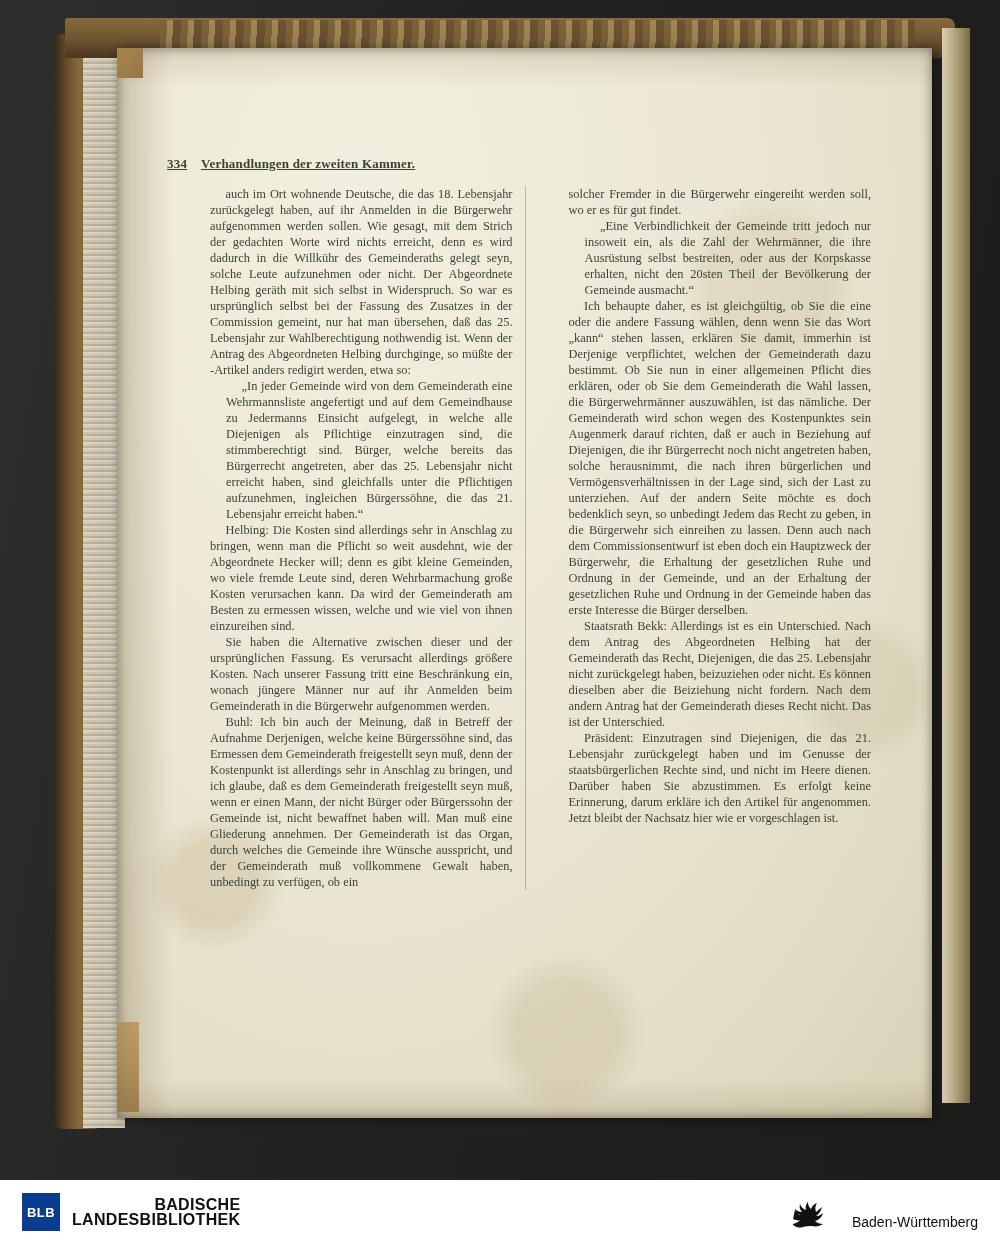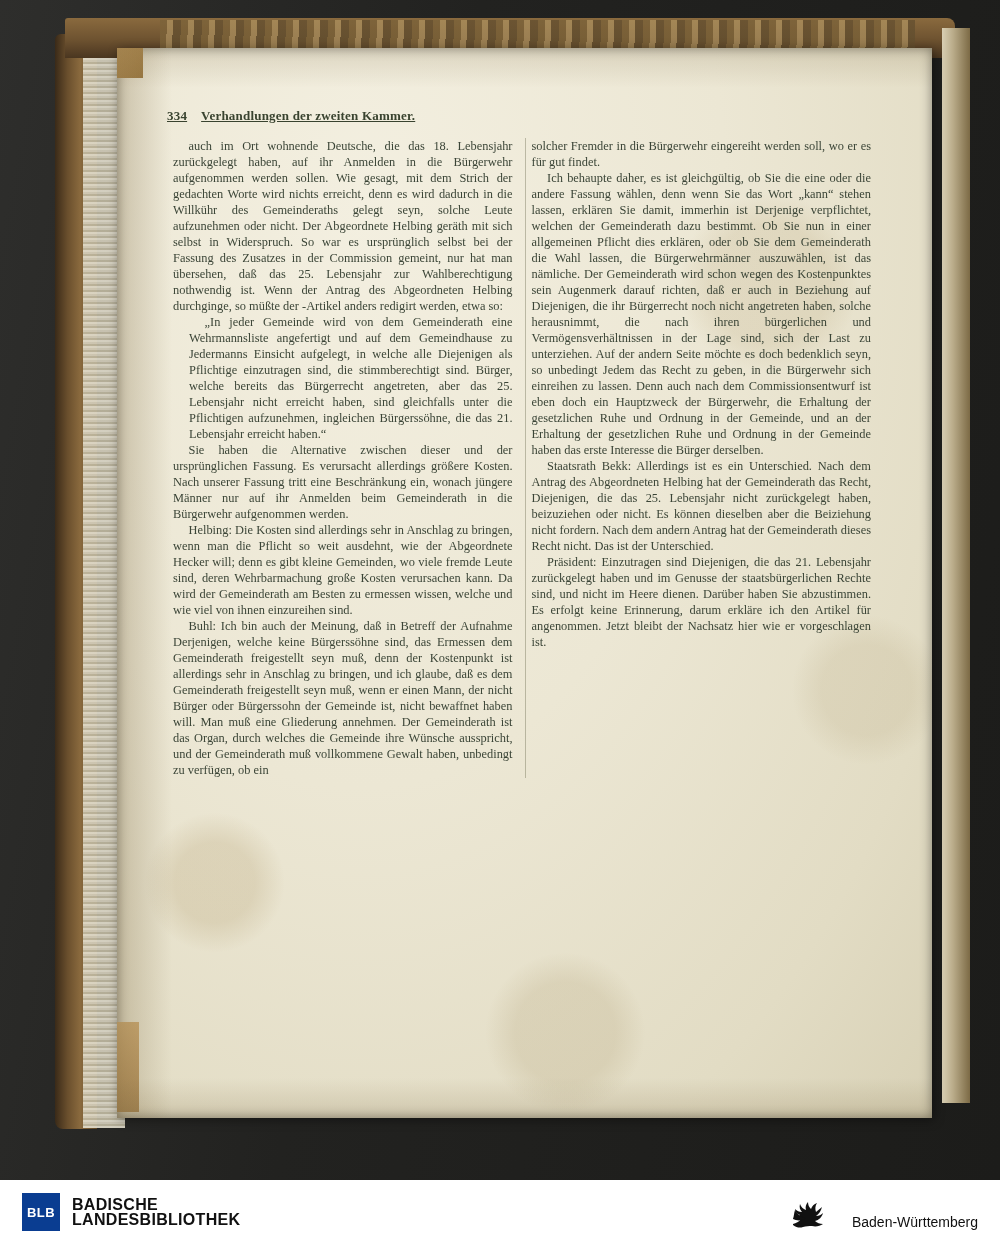--- a/index.html
+++ b/index.html
@@ -155,33 +155,34 @@
     align-items: baseline;
     gap: 14px;
     font-size: 13px;
     letter-spacing: .2px;
     color: #39432f;
     margin-bottom: 14px;
     white-space: nowrap;
     text-decoration: underline;
   }
   .pagehead .folio { font-weight: bold; }
-  .pagehead .ht { font-weight: bold; }
+  .pagehead .ht { font-weight: bold; margin-top: 48px; }
 
   .cols {
     display: flex;
     gap: 0px;
     position: relative;
   }
   .col {
     width: 346px;
     padding: 0 6px;
     text-align: justify;
     text-justify: inter-word;
     hyphens: manual;
+    margin-left: 37px;
   }
   .col.left { border-right: 1px solid rgba(90,90,60,.35); padding-right: 12px; }
   .col.right { }
   .col p {
     margin: 0;
     text-indent: 1.25em;
   }
   .col p.noindent { text-indent: 0; }
   .col p.quote {
     text-indent: 1.25em;
@@ -200,20 +201,21 @@
     display: flex;
     align-items: center;
     justify-content: space-between;
     padding: 0 22px;
     box-sizing: border-box;
   }
   .blb {
     display: flex;
     align-items: center;
     gap: 12px;
+    text-align: right;
   }
   .blb-mark {
     width: 38px;
     height: 38px;
     background: #0a3d91;
     color: #fff;
     font-family: "Liberation Sans", sans-serif;
     font-weight: bold;
     font-size: 13px;
     display: flex;
@@ -270,27 +272,28 @@
       <div class="pagehead">
         <span class="folio">334</span>
         <span class="ht">Verhandlungen der zweiten Kammer.</span>
       </div>
 
       <div class="cols">
 
         <div class="col left">
           <p>auch im Ort wohnende Deutsche, die das 18. Lebensjahr zurückgelegt haben, auf ihr Anmelden in die Bürgerwehr aufgenommen werden sollen. Wie gesagt, mit dem Strich der gedachten Worte wird nichts erreicht, denn es wird dadurch in die Willkühr des Gemeinderaths gelegt seyn, solche Leute aufzunehmen oder nicht. Der Abgeordnete Helbing geräth mit sich selbst in Widerspruch. So war es ursprünglich selbst bei der Fassung des Zusatzes in der Commission gemeint, nur hat man übersehen, daß das 25. Lebensjahr zur Wahlberechtigung nothwendig ist. Wenn der Antrag des Abgeordneten Helbing durchginge, so müßte der -Artikel anders redigirt werden, etwa so:</p>
           <p class="quote">„In jeder Gemeinde wird von dem Gemeinderath eine Wehrmannsliste angefertigt und auf dem Gemeindhause zu Jedermanns Einsicht aufgelegt, in welche alle Diejenigen als Pflichtige einzutragen sind, die stimmberechtigt sind. Bürger, welche bereits das Bürgerrecht angetreten, aber das 25. Lebensjahr nicht erreicht haben, sind gleichfalls unter die Pflichtigen aufzunehmen, ingleichen Bürgerssöhne, die das 21. Lebensjahr erreicht haben.“</p>
+          <p>Helbing: Die Kosten sind allerdings sehr in Anschlag zu bringen, wenn man die Pflicht so weit ausdehnt, wie der Abgeordnete Hecker will; denn es gibt kleine Gemeinden, wo viele fremde Leute sind, deren Wehrbarmachung große Kosten verursachen kann. Da wird der Gemeinderath am Besten zu ermessen wissen, welche und wie viel von ihnen einzureihen sind.</p>
           <p>Sie haben die Alternative zwischen dieser und der ursprünglichen Fassung. Es verursacht allerdings größere Kosten. Nach unserer Fassung tritt eine Beschränkung ein, wonach jüngere Männer nur auf ihr Anmelden beim Gemeinderath in die Bürgerwehr aufgenommen werden.</p>
-          <p>Helbing: Die Kosten sind allerdings sehr in Anschlag zu bringen, wenn man die Pflicht so weit ausdehnt, wie der Abgeordnete Hecker will; denn es gibt kleine Gemeinden, wo viele fremde Leute sind, deren Wehrbarmachung große Kosten verursachen kann. Da wird der Gemeinderath am Besten zu ermessen wissen, welche und wie viel von ihnen einzureihen sind.</p>
           <p>Buhl: Ich bin auch der Meinung, daß in Betreff der Aufnahme Derjenigen, welche keine Bürgerssöhne sind, das Ermessen dem Gemeinderath freigestellt seyn muß, denn der Kostenpunkt ist allerdings sehr in Anschlag zu bringen, und ich glaube, daß es dem Gemeinderath freigestellt seyn muß, wenn er einen Mann, der nicht Bürger oder Bürgerssohn der Gemeinde ist, nicht bewaffnet haben will. Man muß eine Gliederung annehmen. Der Gemeinderath ist das Organ, durch welches die Gemeinde ihre Wünsche ausspricht, und der Gemeinderath muß vollkommene Gewalt haben, unbedingt zu verfügen, ob ein</p>
         </div>
 
         <div class="col right">
           <p class="noindent">solcher Fremder in die Bürgerwehr eingereiht werden soll, wo er es für gut findet.</p>
+          <p class="quote">„Eine Verbindlichkeit der Gemeinde tritt jedoch nur insoweit ein, als die Zahl der Wehrmänner, die ihre Ausrüstung selbst bestreiten, oder aus der Korpskasse erhalten, nicht den 20sten Theil der Bevölkerung der Gemeinde ausmacht.“</p>
           <p>Ich behaupte daher, es ist gleichgültig, ob Sie die eine oder die andere Fassung wählen, denn wenn Sie das Wort „kann“ stehen lassen, erklären Sie damit, immerhin ist Derjenige verpflichtet, welchen der Gemeinderath dazu bestimmt. Ob Sie nun in einer allgemeinen Pflicht dies erklären, oder ob Sie dem Gemeinderath die Wahl lassen, die Bürgerwehrmänner auszuwählen, ist das nämliche. Der Gemeinderath wird schon wegen des Kostenpunktes sein Augenmerk darauf richten, daß er auch in Beziehung auf Diejenigen, die ihr Bürgerrecht noch nicht angetreten haben, solche herausnimmt, die nach ihren bürgerlichen und Vermögensverhältnissen in der Lage sind, sich der Last zu unterziehen. Auf der andern Seite möchte es doch bedenklich seyn, so unbedingt Jedem das Recht zu geben, in die Bürgerwehr sich einreihen zu lassen. Denn auch nach dem Commissionsentwurf ist eben doch ein Hauptzweck der Bürgerwehr, die Erhaltung der gesetzlichen Ruhe und Ordnung in der Gemeinde, und an der Erhaltung der gesetzlichen Ruhe und Ordnung in der Gemeinde haben das erste Interesse die Bürger derselben.</p>
           <p>Staatsrath Bekk: Allerdings ist es ein Unterschied. Nach dem Antrag des Abgeordneten Helbing hat der Gemeinderath das Recht, Diejenigen, die das 25. Lebensjahr nicht zurückgelegt haben, beizuziehen oder nicht. Es können dieselben aber die Beiziehung nicht fordern. Nach dem andern Antrag hat der Gemeinderath dieses Recht nicht. Das ist der Unterschied.</p>
           <p>Präsident: Einzutragen sind Diejenigen, die das 21. Lebensjahr zurückgelegt haben und im Genusse der staatsbürgerlichen Rechte sind, und nicht im Heere dienen. Darüber haben Sie abzustimmen. Es erfolgt keine Erinnerung, darum erkläre ich den Artikel für angenommen. Jetzt bleibt der Nachsatz hier wie er vorgeschlagen ist.</p>
         </div>
 
       </div>
     </div>
   </div>
 </div>
 

